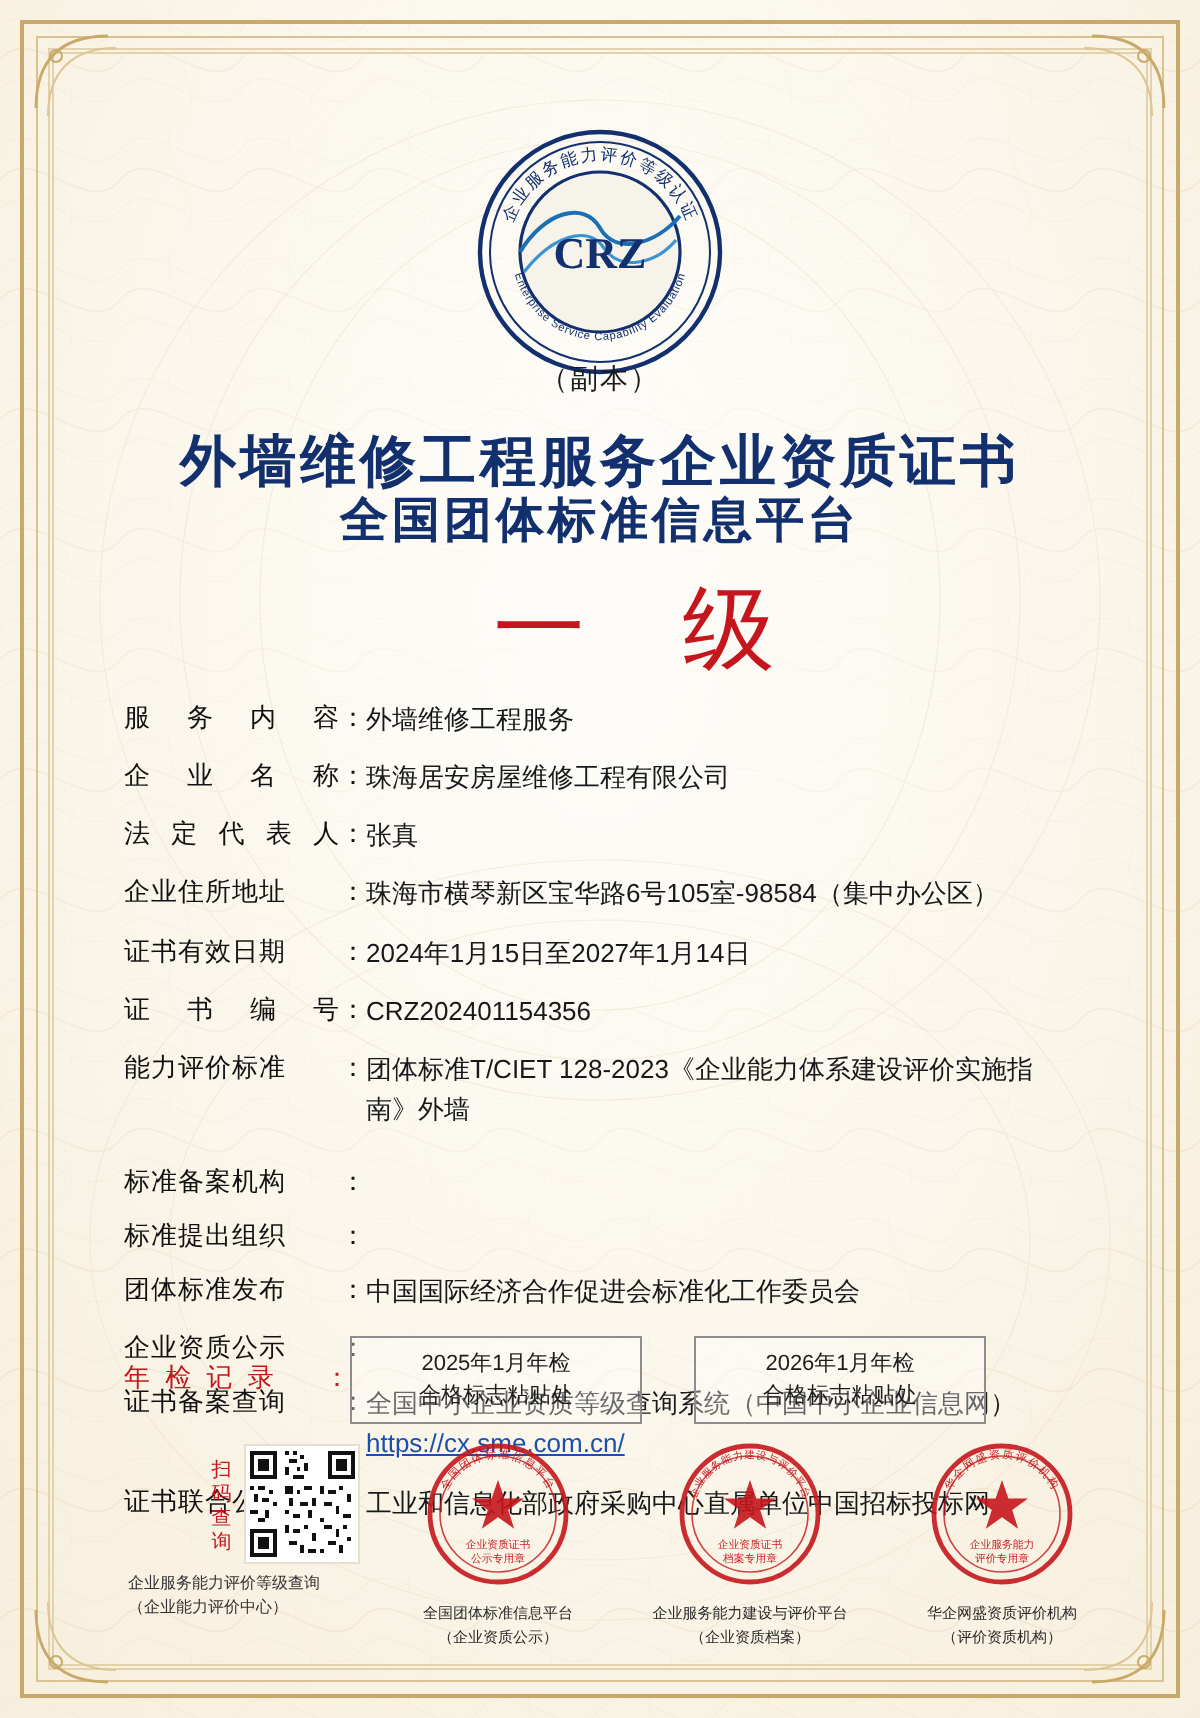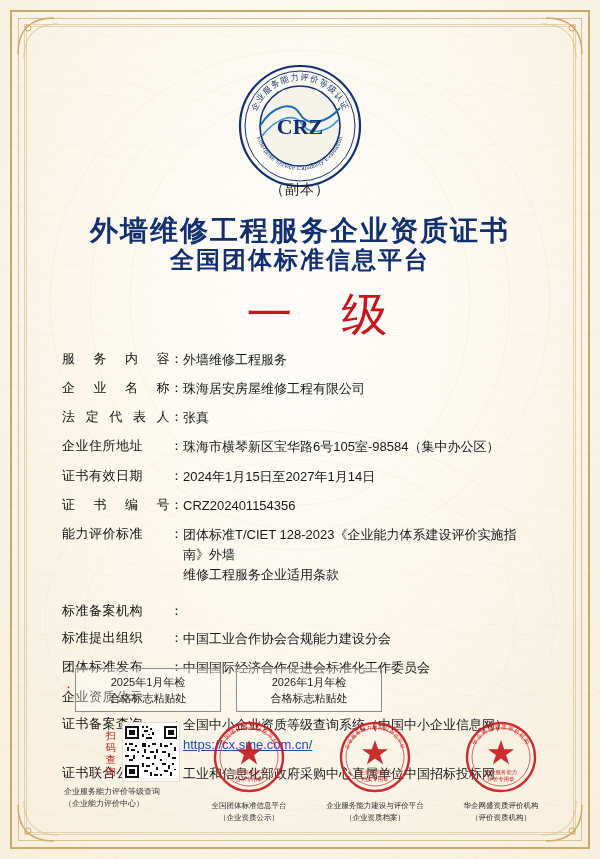--- a/index.html
+++ b/index.html
@@ -185,21 +185,21 @@
     white-space: nowrap;
   }
   .annual-sep {
     color: #c4161c;
     font-size: 13px;
     flex: 0 0 12px;
     padding-top: 12px;
   }
   .annual-boxes {
     display: flex;
-    gap: 15px;
+    gap: 26px;
   }
   .abox {
     width: 146px;
     height: 44px;
     border: 1px solid #8d8d8d;
     box-sizing: border-box;
     display: flex;
     flex-direction: column;
     align-items: center;
     justify-content: center;
@@ -411,35 +411,33 @@
           </div>
         <div class="fsep">：</div>
         <div class="fval">CRZ202401154356</div>
       </div>
 
       <div class="frow">
         <div class="fkey">能力评价标准</div>
         <div class="fsep">：</div>
         <div class="fval">
           <span>团体标准T/CIET 128-2023《企业能力体系建设评价实施指南》外墙</span>
-          <span class="cont">维修工程服务企业适用条款</span>
         </div>
       </div>
 
       <div class="group-gap"></div>
 
       <div class="frow">
         <div class="fkey">标准备案机构</div>
         <div class="fsep">：</div>
       </div>
 
       <div class="frow">
         <div class="fkey">标准提出组织</div>
         <div class="fsep">：</div>
-        <div class="fval">中国工业合作协会合规能力建设分会</div>
       </div>
 
       <div class="frow">
         <div class="fkey">团体标准发布</div>
         <div class="fsep">：</div>
         <div class="fval">中国国际经济合作促进会标准化工作委员会</div>
       </div>
 
       <div class="frow">
         <div class="fkey">企业资质公示</div>
@@ -459,20 +457,21 @@
         <div class="fkey">证书联合公示</div>
         <div class="fsep">：</div>
         <div class="fval">
           <span>工业和信息化部政府采购中心直属单位中国招标投标网</span>
         </div>
       </div>
 
     </div>
 
     <div class="annual">
+      <div class="annual-label">年 检 记 录</div>
       <div class="annual-sep">：</div>
       <div class="annual-boxes">
         <div class="abox">
           <span>2025年1月年检</span>
           <span>合格标志粘贴处</span>
         </div>
         <div class="abox">
           <span>2026年1月年检</span>
           <span>合格标志粘贴处</span>
         </div>

